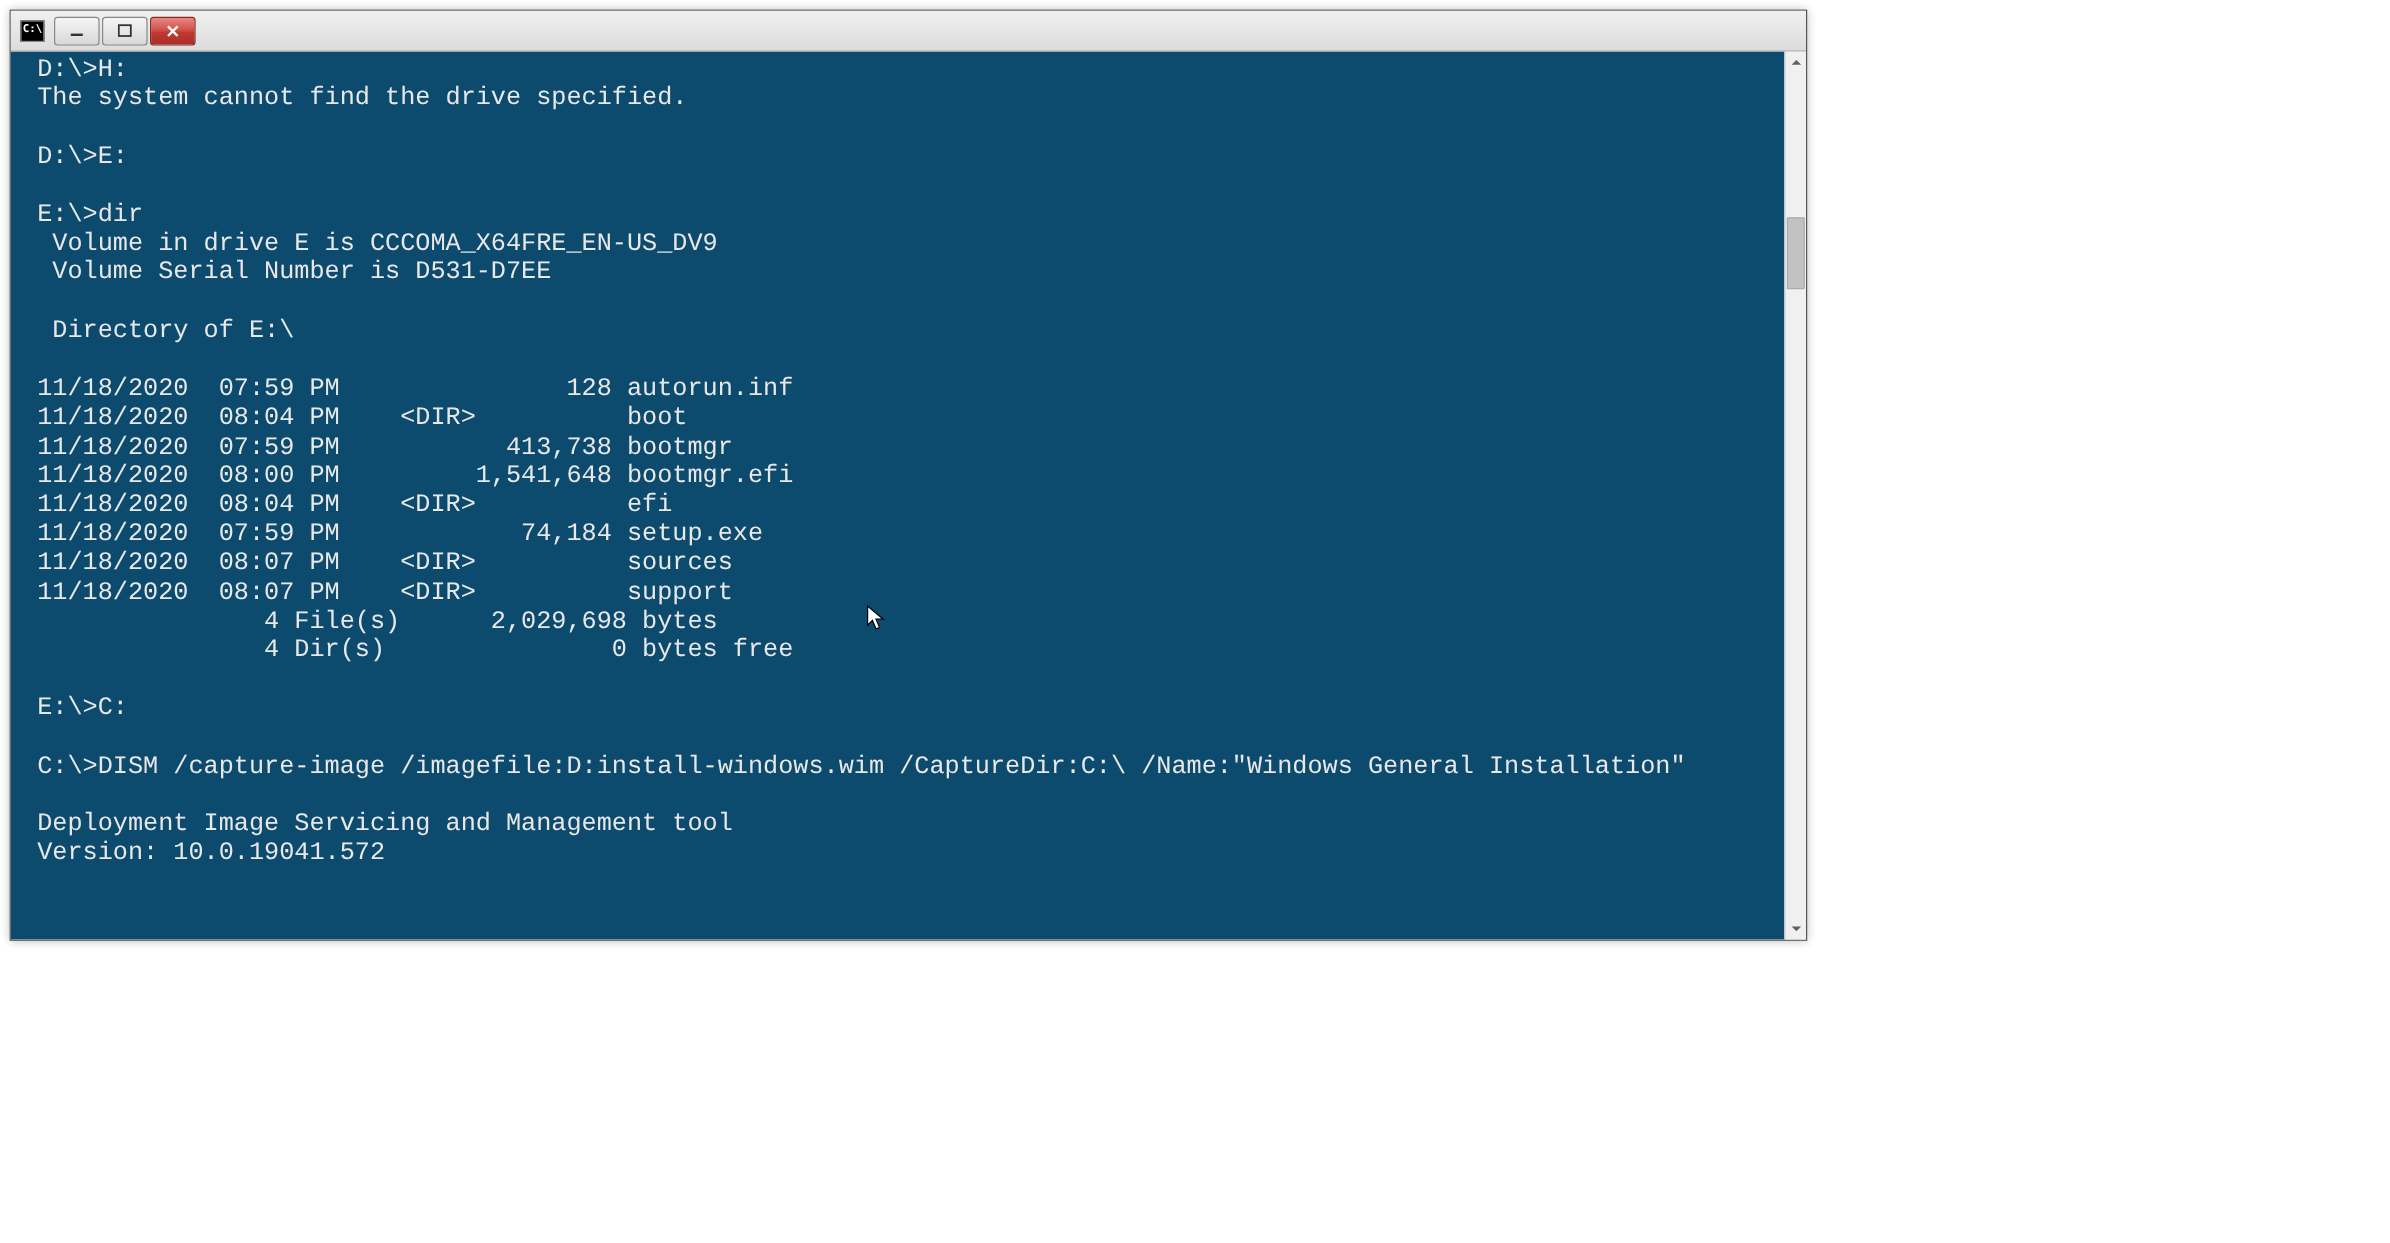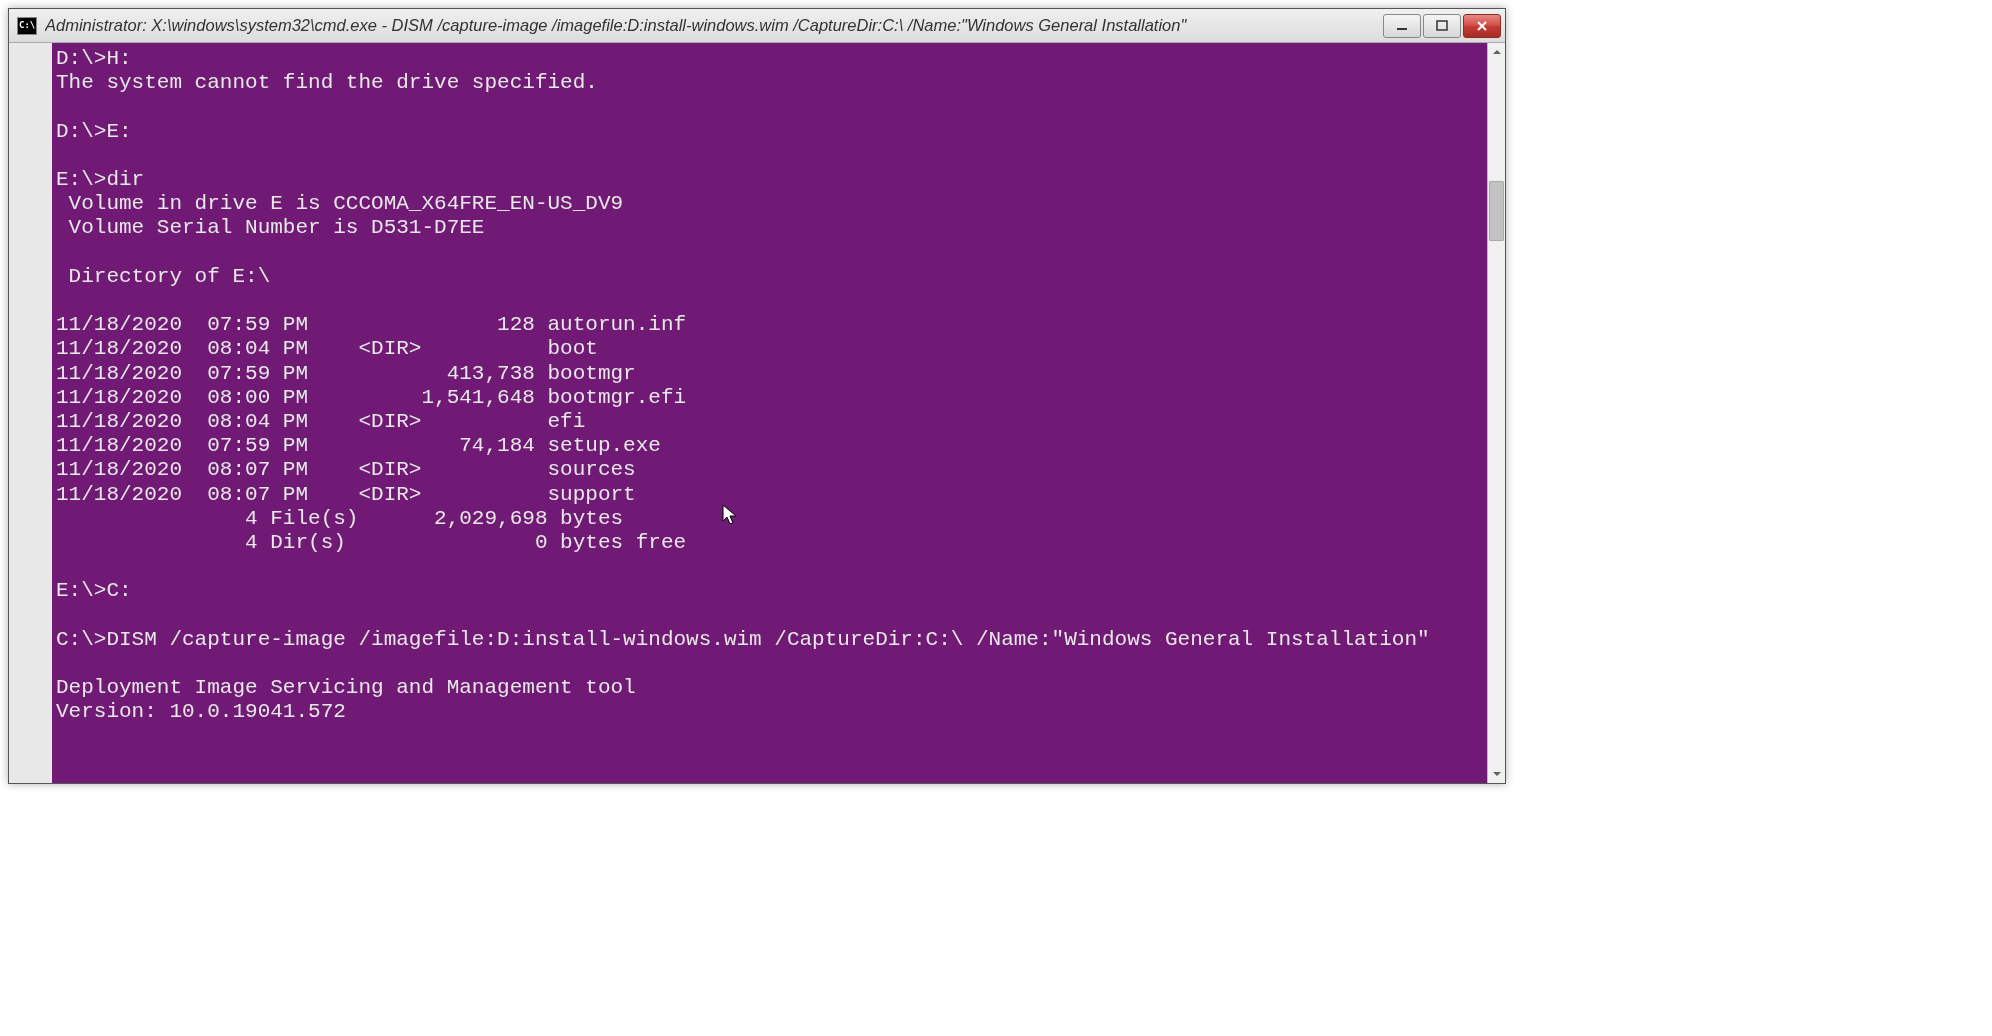--- a/index.html
+++ b/index.html
@@ -72,29 +72,28 @@
     }
     .wc-btn svg { display: block; }
     .terminal-area {
       flex: 1;
       display: flex;
       position: relative;
       overflow: hidden;
     }
     .terminal {
       flex: 1;
-      background: #701a75;
+      background: #0c4a6e;
       color: #e8e8e8;
       font-family: Consolas, 'Courier New', monospace;
       font-size: 21px;
       line-height: 24.2px;
-      padding: 4px 4px;
+      padding: 4px 22px;
       white-space: pre;
       overflow: hidden;
-      margin-left: 43px;
     }
     .scrollbar {
       width: 18px;
       background: #f0f0f0;
       border-left: 1px solid #bbb;
       display: flex;
       flex-direction: column;
     }
     .sb-arrow {
       height: 18px;
@@ -120,21 +119,20 @@
       top: 461px;
       pointer-events: none;
     }
   </style>
 </head>
 <body>
 
 <div class="cmd-window">
   <div class="titlebar">
     <div class="titlebar-icon">C:\</div>
-    <div class="title-text">Administrator: X:\windows\system32\cmd.exe - DISM  /capture-image /imagefile:D:install-windows.wim /CaptureDir:C:\ /Name:"Windows General Installation"</div>
     <div class="window-controls">
       <div class="wc-btn">
         <svg width="12" height="12" viewBox="0 0 12 12">
           <rect x="1" y="8" width="10" height="2" fill="#333"></rect>
         </svg>
       </div>
       <div class="wc-btn">
         <svg width="12" height="12" viewBox="0 0 12 12">
           <rect x="1" y="1" width="10" height="9" fill="none" stroke="#333" stroke-width="1.5"></rect>
         </svg>

